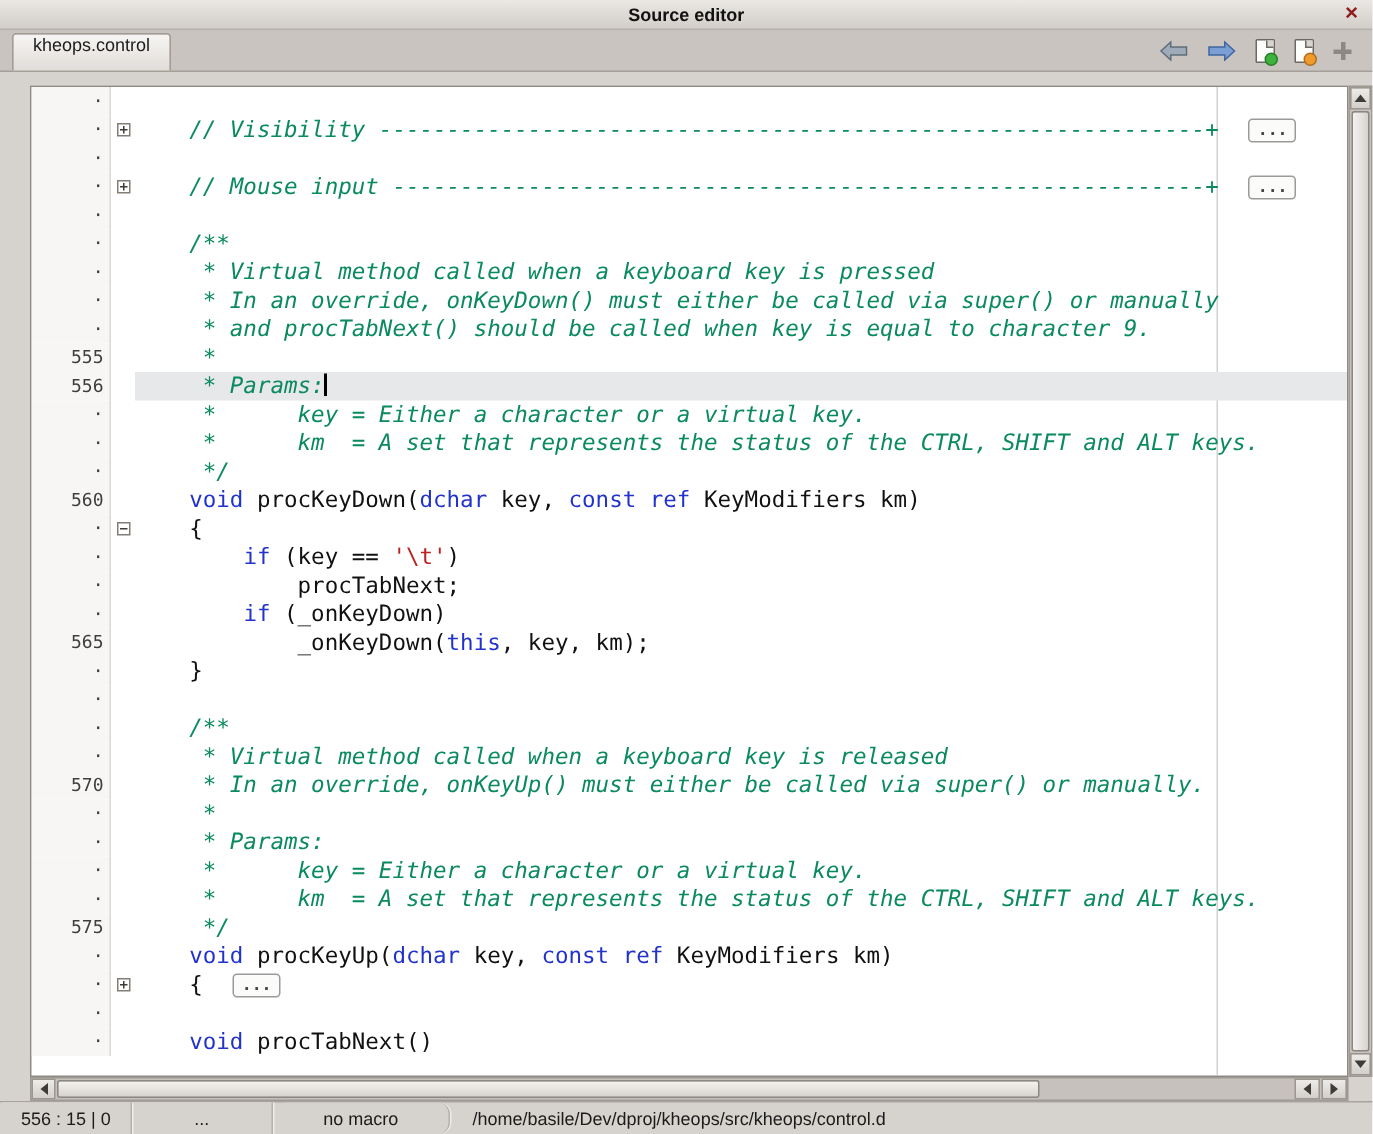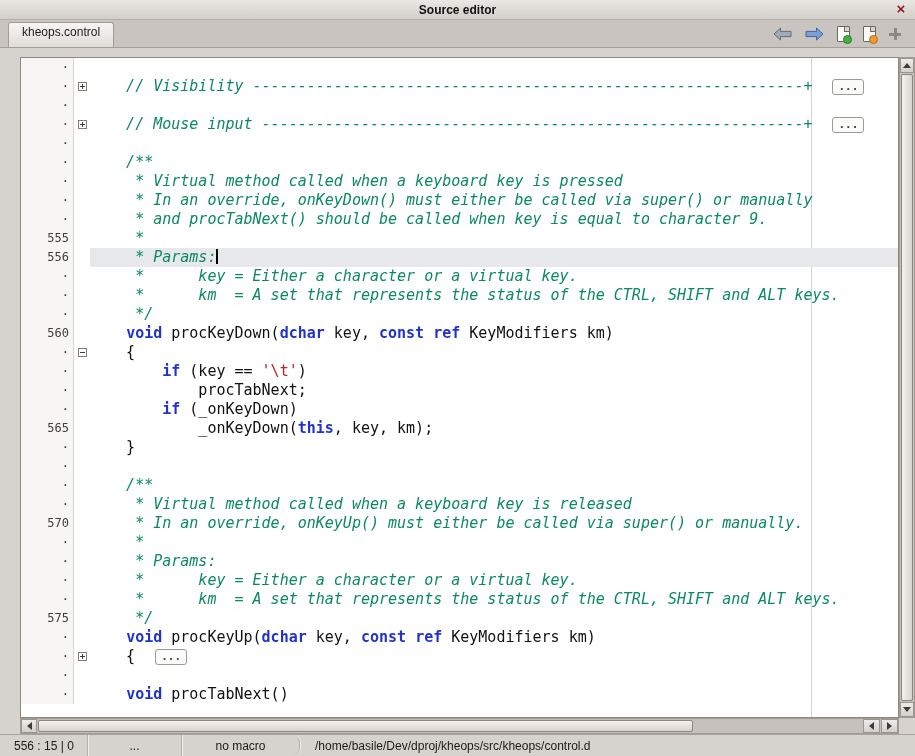--- a/index.html
+++ b/index.html
@@ -13,21 +13,21 @@
     display:flex; align-items:center; justify-content:center; }
   .title-text { font-size:12px; font-weight:bold; color:#111; }
   .close-btn { position:absolute; right:6px; top:1px; width:16px; height:16px;
     display:flex; align-items:center; justify-content:center; cursor:default; }
   .close-glyph { color:#8e1d1d; font-weight:bold; font-size:15px; line-height:14px; }
 
   
   .tabbar { position:absolute; left:0; top:20px; width:915px; height:28px;
     background:#c9c4bf; border-bottom:1px solid #a59f99;
     display:flex; align-items:flex-end; padding-left:8px; }
-  .tab { height:25px; padding:8px 13px; display:flex; align-items:flex-end;
+  .tab { height:25px; padding:0 13px; display:flex; align-items:flex-start;
     background:linear-gradient(#f7f5f3,#e0dcd8); border:1px solid #a29c96; border-bottom:none;
     border-radius:3px 3px 0 0; font-size:12px; color:#1c1c1c; }
   .tb-icons { position:absolute; right:14px; bottom:5px; display:flex; align-items:center; gap:13px; }
   .tbtn { display:flex; align-items:center; justify-content:center; }
   .doc { width:13px; height:16px; background:#fdfdfc; border:1px solid #6d6862;
     border-radius:1px; position:relative; display:inline-block; }
   .doc::before { content:""; position:absolute; right:0; top:0; width:4px; height:4px;
     background:#d8d4d0; border-left:1px solid #6d6862; border-bottom:1px solid #6d6862; }
   .doc::after { content:""; position:absolute; width:7px; height:7px; border-radius:50%;
     right:-3px; bottom:-3px; }
@@ -47,21 +47,21 @@
     font-family:"DejaVu Sans Mono", monospace; font-size:12px; color:#3e3e3e;
     background:#f7f6f4; border-right:1px solid #dbd8d4; }
   .foldcol { width:16px; flex:none; display:flex; align-items:center; justify-content:center; }
   .foldbox { width:9px; height:9px; border:1px solid #837d76; background:#fff; position:relative; }
   .foldbox::before { content:""; position:absolute; left:1px; right:1px; top:3px; height:1px; background:#3e3a36; }
   .foldbox.plus::after { content:""; position:absolute; top:1px; bottom:1px; left:3px; width:1px; background:#3e3a36; }
   .codecell { flex:1; white-space:pre; font-family:"DejaVu Sans Mono", monospace;
     font-size:15px; line-height:19px; color:#111; }
   .row.current .codecell { background:#e7e8ea; }
   .tk-cmt { color:#0b8a60; font-style:italic; }
-  .tk-kw  { color:#2233cc; font-weight:bold; }
+  .tk-kw  { color:#2233cc; font-weight:normal; }
   .tk-str { color:#bb2222; }
   .tk-pln { color:#111111; }
   .caret { display:inline-block; width:2px; height:15px; background:#000; vertical-align:-2px; }
   .fold-ellipsis { display:inline-block; margin-left:20px; padding:0 5px; height:16px;
     line-height:14px; border:1px solid #9a9a9a; border-radius:3px; background:#fbfbfa;
     color:#444; font-family:"DejaVu Sans Mono", monospace; font-size:11px; font-weight:bold;
     vertical-align:1px; }
 
   
   .vscroll { position:absolute; left:899px; top:57px; width:16px; height:661px;

